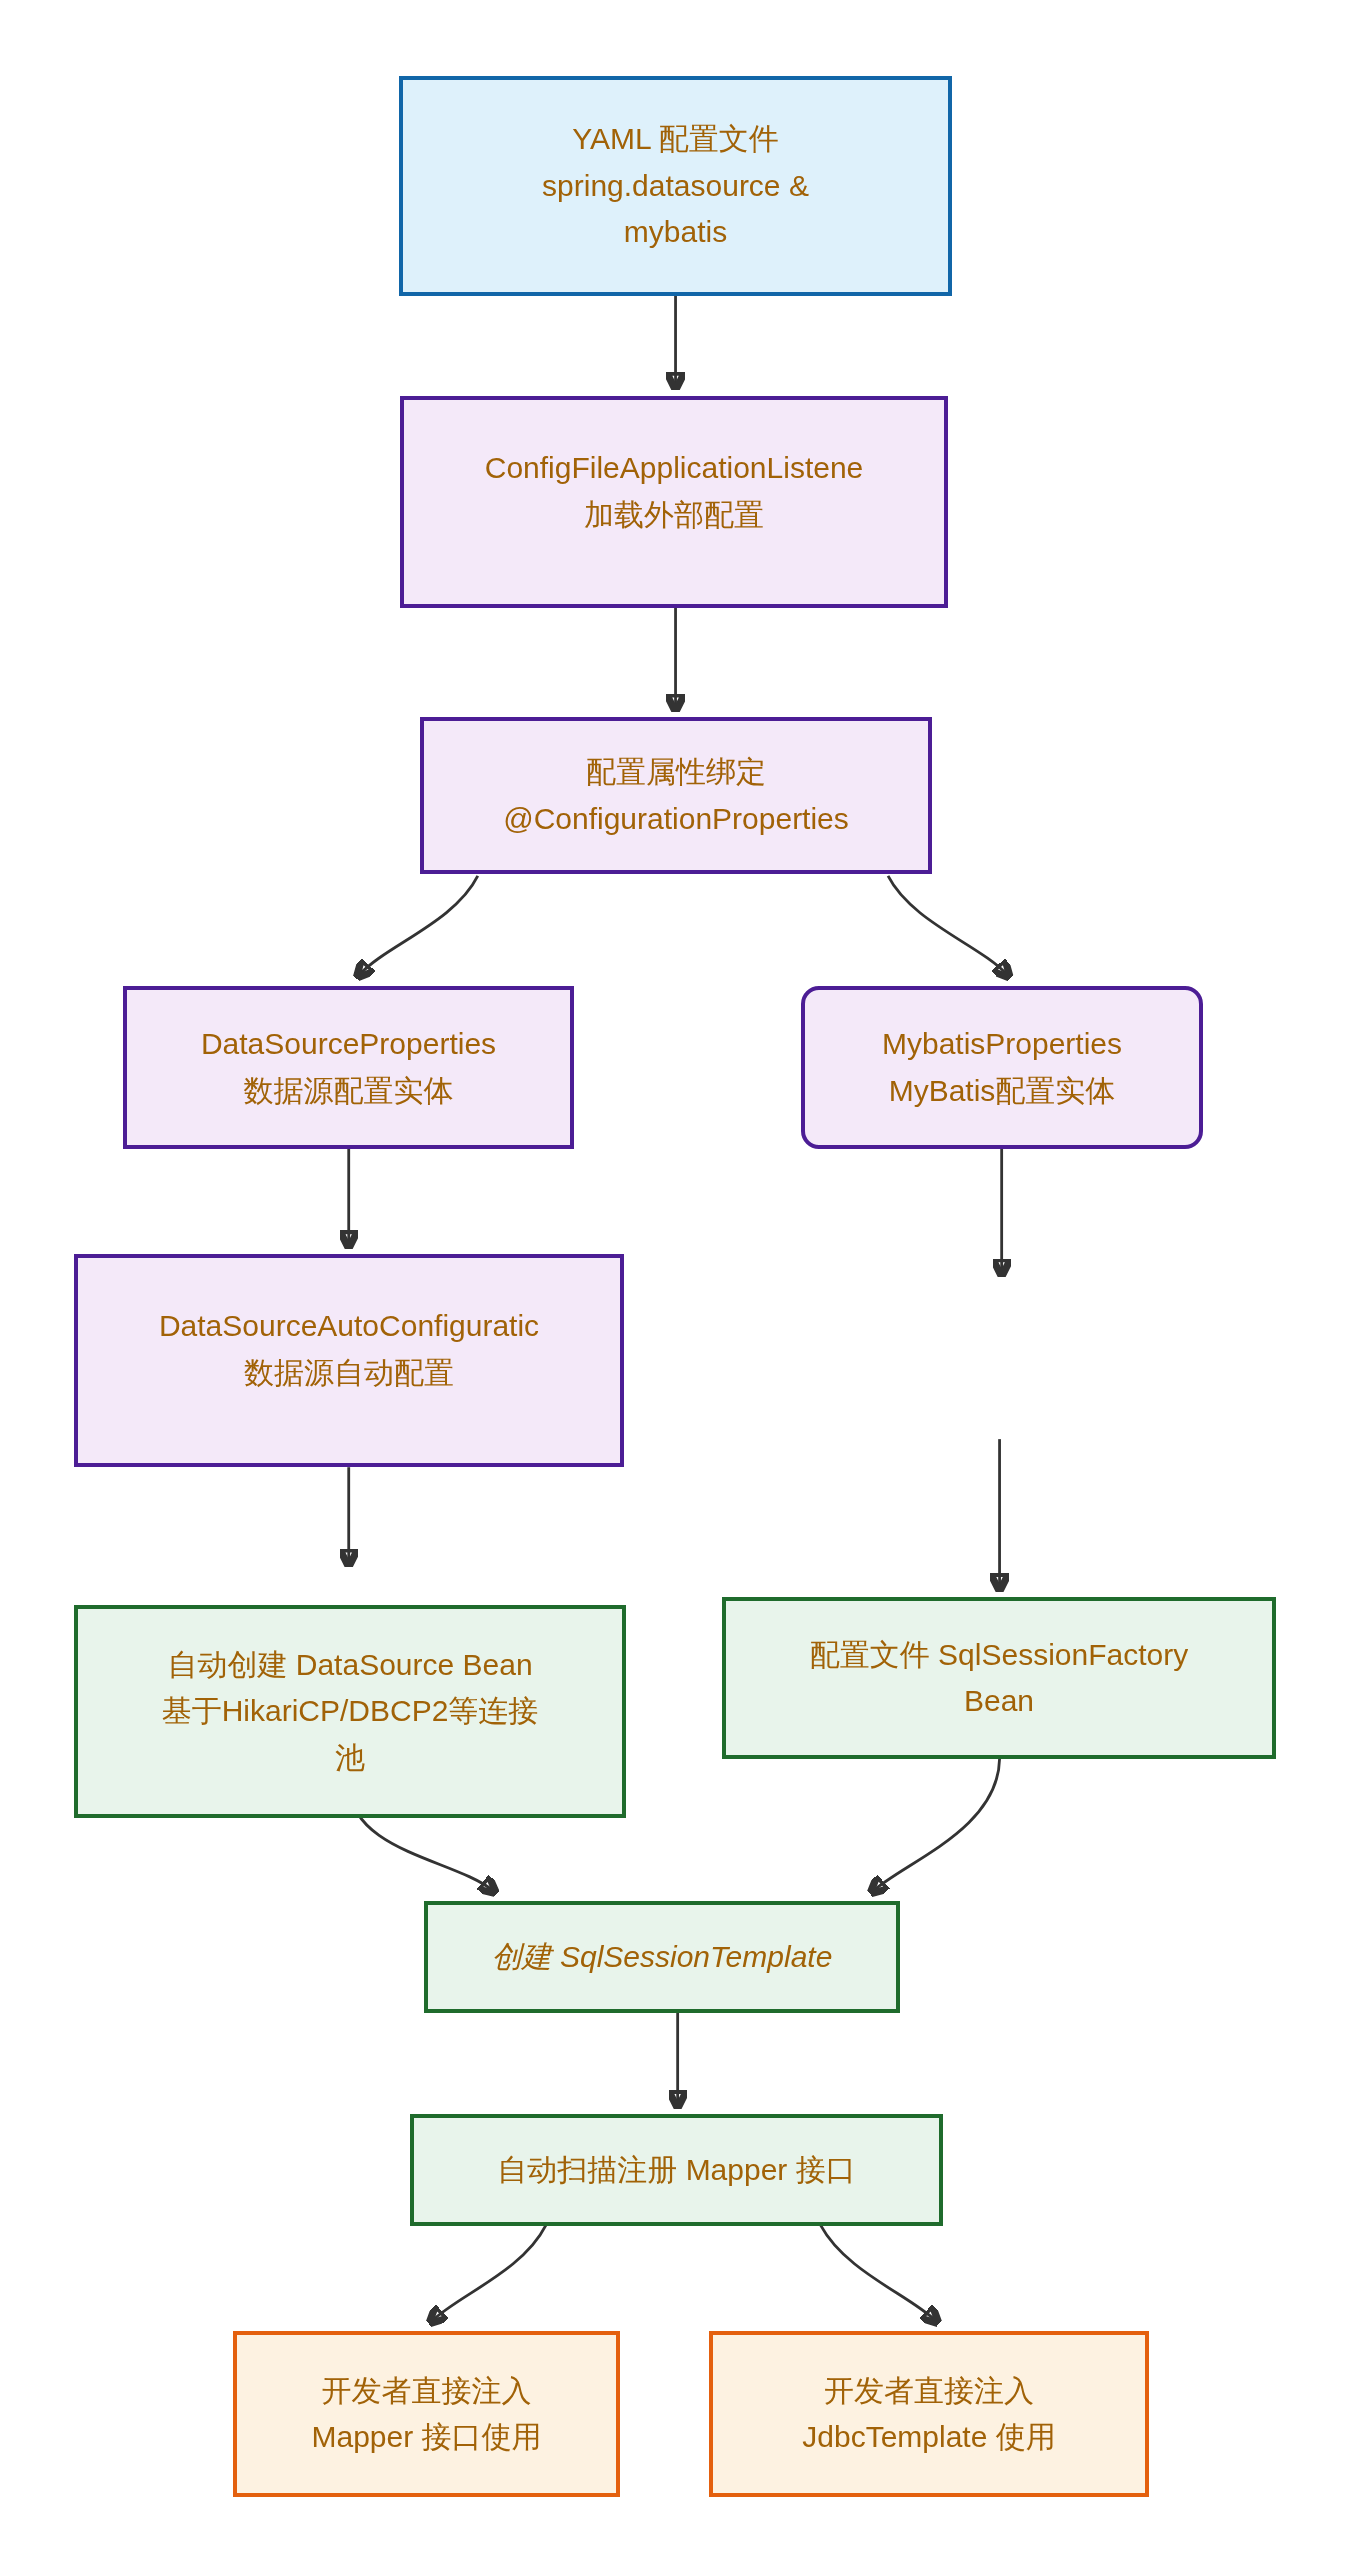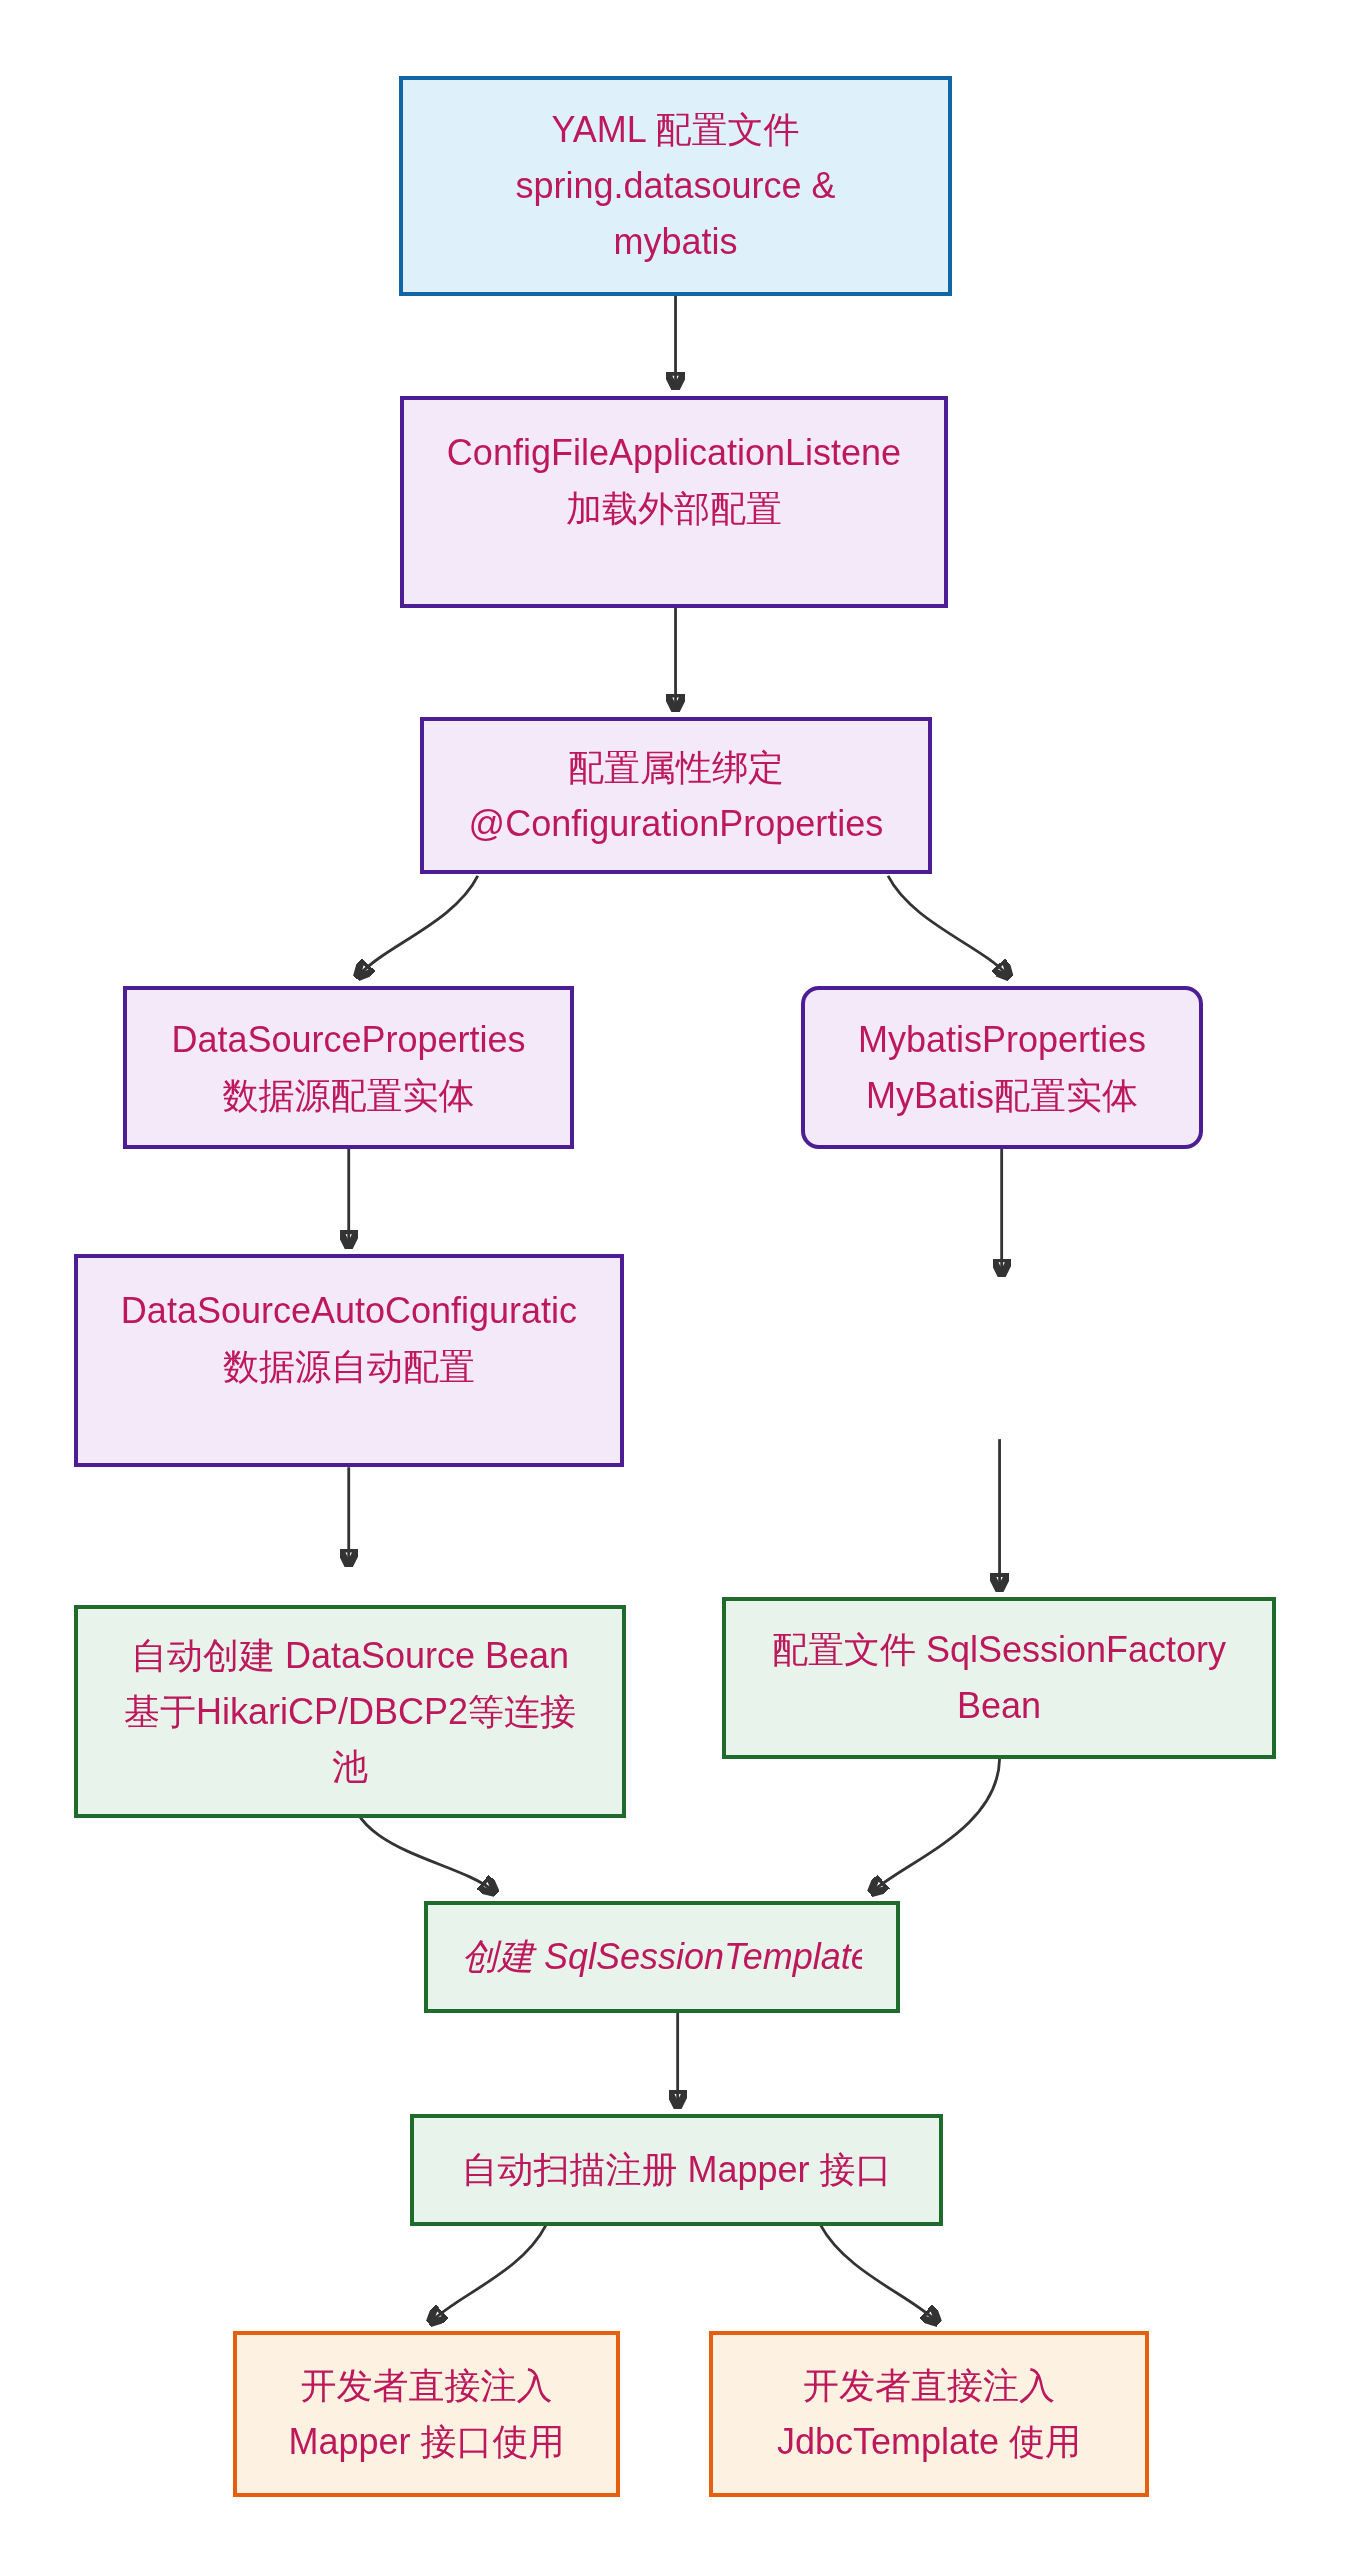--- a/index.html
+++ b/index.html
@@ -15,28 +15,28 @@
   svg.edges path{fill:none;stroke:#333333;stroke-width:4px;}
   .node{
     position:absolute;
     box-sizing:border-box;
     border:4.9px solid #000;
     display:flex;
     flex-direction:column;
     align-items:center;
     justify-content:center;
     text-align:center;
-    color:#be185d;
-    font-size:36px;
+    color:#a16207;
+    font-size:30px;
     line-height:1.55;
     padding:0 34px;
     overflow:hidden;
   }
   .node .ln{white-space:nowrap;max-width:100%;overflow:hidden;}
-  .node.top-align{justify-content:flex-start;padding-top:25px;}
+  .node.top-align{justify-content:flex-start;padding-top:45px;}
   .blue  {background:#def1fb;border-color:#1166a8;}
   .purple{background:#f4e9f9;border-color:#4c1d95;}
   .green {background:#e8f4eb;border-color:#1f6b2c;}
   .orange{background:#fdf2e1;border-color:#e4600e;}
   
   .n-yaml       {left:399px; top:76px;  width:553px; height:220px;}
   .n-listener   {left:400px; top:396px;  width:548px; height:212px;}
   .n-binding    {left:420px; top:717px; width:512px; height:157px;}
   .n-dsprops    {left:123px; top:986px; width:451px; height:163px;}
   .n-mbprops    {left:801px;top:986px; width:402px; height:163px;border-radius:18px;}

